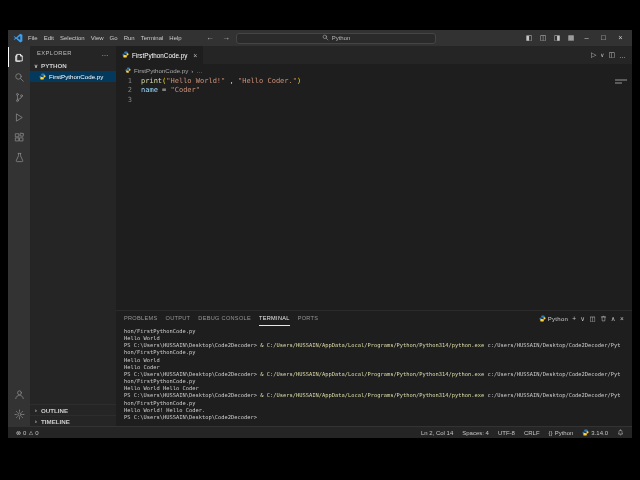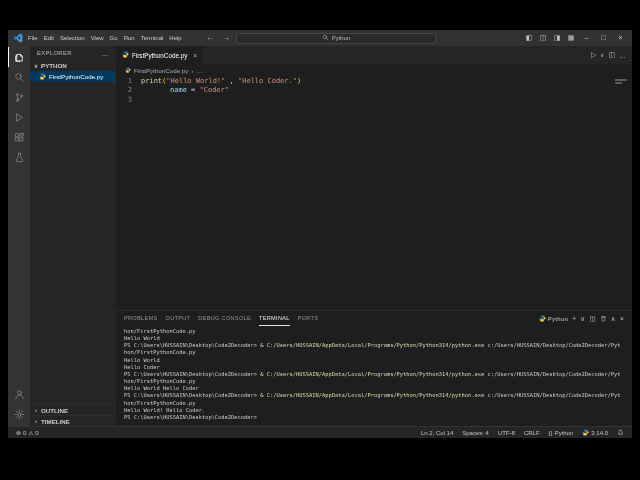--- a/index.html
+++ b/index.html
@@ -260,21 +260,21 @@
       </div>
 
       <div class="code-region">
         <div>
             <div class="code-line">
               <span class="gutter">1</span>
               <span class="code-text"><span style="color: rgb(220, 220, 170);">print</span><span style="color: rgb(255, 215, 0);">(</span><span style="color: rgb(206, 145, 120);">"Hello World!"</span><span style="color: rgb(212, 212, 212);"> , </span><span style="color: rgb(206, 145, 120);">"Hello Coder."</span><span style="color: rgb(255, 215, 0);">)</span></span>
             </div>
             <div class="code-line">
               <span class="gutter">2</span>
-              <span class="code-text"><span style="color: rgb(156, 220, 254); margin-left: 29px;">name</span><span style="color: rgb(212, 212, 212);"> = </span><span style="color: rgb(206, 145, 120);">"Coder"</span></span>
+              <span class="code-text"><span style="color: rgb(156, 220, 254);">name</span><span style="color: rgb(212, 212, 212);"> = </span><span style="color: rgb(206, 145, 120);">"Coder"</span></span>
             </div>
             <div class="code-line">
               <span class="gutter">3</span>
               <span class="code-text"></span>
             </div>
           </div>
         <div class="minimap">
           <div class="mm-line mm-1"></div>
           <div class="mm-line mm-2"></div>
         </div>

